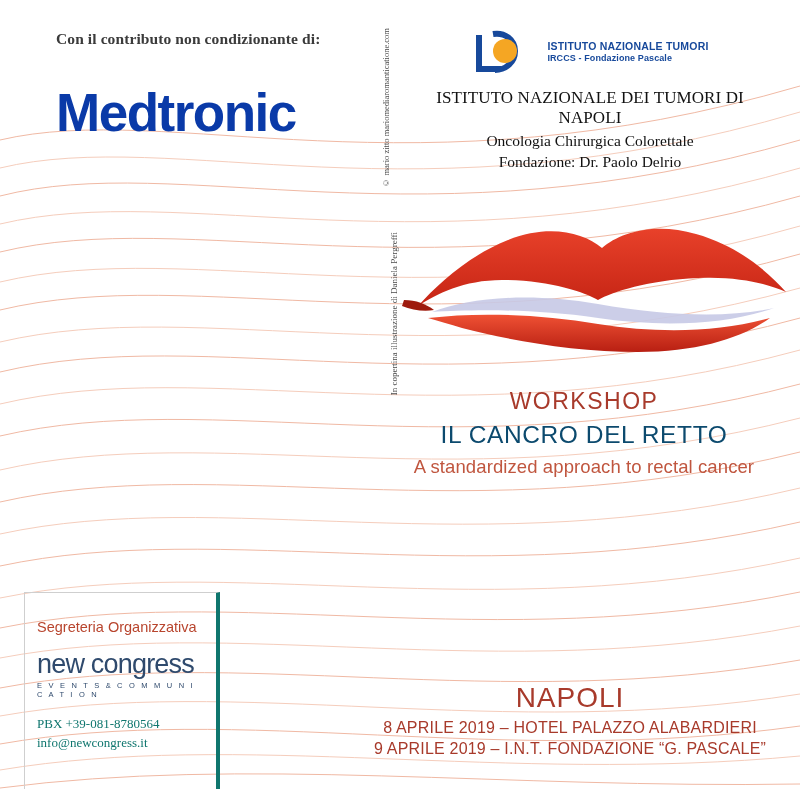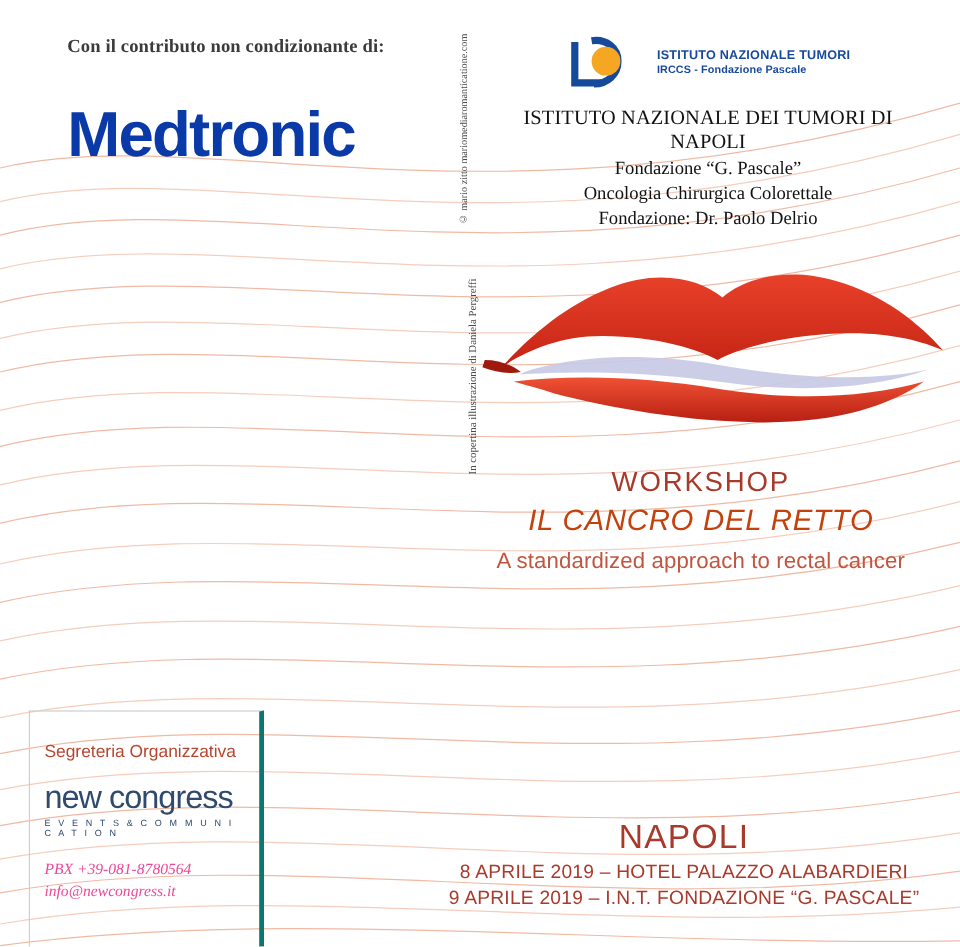--- a/index.html
+++ b/index.html
@@ -150,24 +150,23 @@
   .workshop-kicker {
     font-family: "Liberation Sans", sans-serif;
     font-size: 23px;
     color: #a83a2b;
     letter-spacing: 1.5px;
     margin-bottom: 6px;
   }
   .workshop-title {
     font-family: "Liberation Sans", sans-serif;
     font-size: 24.5px;
-    color: #c2410c;
+    color: #0c4a6e;
     letter-spacing: 0.6px;
     margin-bottom: 7px;
-    font-style: italic;
   }
   .workshop-sub {
     font-family: "Liberation Sans", sans-serif;
     font-size: 18.5px;
     color: #c0563f;
     letter-spacing: 0.1px;
   }
 
   
   .secretariat {
@@ -200,23 +199,22 @@
     font-family: "Liberation Sans", sans-serif;
     font-size: 7.5px;
     color: #2f4a6d;
     letter-spacing: 2.2px;
     margin-top: 3px;
     margin-bottom: 16px;
   }
   .sec-contact {
     font-family: "Liberation Serif", serif;
     font-size: 13px;
-    color: #ec4899;
+    color: #0f766e;
     line-height: 1.45;
-    font-style: italic;
   }
 
   
   .venue {
     position: absolute;
     right: 20px;
     bottom: 28px;
     width: 420px;
     text-align: center;
   }
@@ -287,21 +285,20 @@
           <circle cx="34" cy="22" r="12" fill="#f5a623"></circle>
         </svg>
       </div>
       <div class="logo-text">
         <div class="l1">ISTITUTO NAZIONALE TUMORI</div>
         <div class="l2">IRCCS - Fondazione Pascale</div>
       </div>
     </div>
     <div class="institute-lines">
       <div class="il1">ISTITUTO NAZIONALE DEI TUMORI DI NAPOLI</div>
-      <div class="il2">Fondazione “G. Pascale”</div>
       <div class="il3">Oncologia Chirurgica Colorettale</div>
       <div class="il4">Fondazione: Dr. Paolo Delrio</div>
     </div>
   </div>
 
   <svg id="lips" viewBox="0 0 400 170">
     <defs>
       <linearGradient id="lipTop" x1="0" y1="0" x2="0" y2="1">
         <stop offset="0%" stop-color="#e8412a"></stop>
         <stop offset="100%" stop-color="#c52414"></stop>

